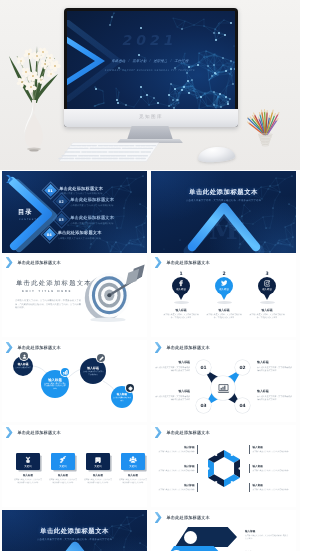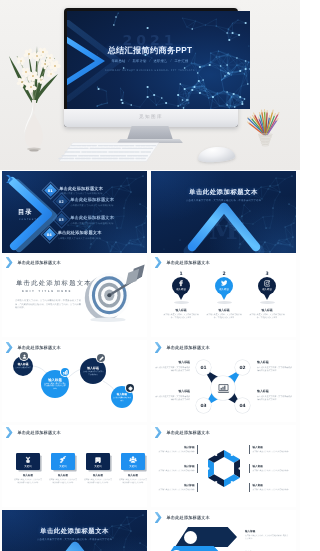--- a/index.html
+++ b/index.html
@@ -17,21 +17,21 @@
   #hero { position:absolute; left:0; top:0; width:300px; height:170px; background:#f2f1ef; overflow:hidden; }
 
   .hero-bg { position:absolute; inset:0;
     background:
       linear-gradient(180deg,#f4f3f1 0%,#efeeec 55%,#eceae8 100%);
   }
   
   .mon-bezel { position:absolute; left:64px; top:8px; width:174px; height:119px;
     background:#131313; border-radius:4px 4px 3px 3px; padding:3px 3px 0 3px;
     box-shadow:0 1.5px 4px rgba(60,65,75,.25); }
-  .mon-screen { position:relative; width:183px; height:98px; overflow:hidden; background:#0a1c3a; }
+  .mon-screen { position:relative; width:168px; height:98px; overflow:hidden; background:#0a1c3a;font-style:italic; }
   .scr-bg { position:absolute; inset:0;
     background:
       radial-gradient(120% 120% at 78% 65%, #123a74 0%, #0d2550 42%, #081833 100%); }
   .scr-net { position:absolute; inset:0; width:100%; height:100%; }
   .mon-chin { position:absolute; left:0; right:0; top:101px; height:18px;
     background:linear-gradient(180deg,#f4f4f6 0%,#eaebee 55%,#dadce1 100%);
     border-radius:0 0 3px 3px; }
   .watermark { position:absolute; left:0; right:0; top:4.5px; text-align:center;
     font-size:4.6px; color:#b6b7bc; letter-spacing:1.4px; }
   .mon-neck { position:absolute; left:50%; top:126px; margin-left:-23px; width:46px; height:14px;
@@ -388,21 +388,20 @@
               <circle cx="43" cy="14" r="0.75"></circle>
               <circle cx="91" cy="92" r="1.0"></circle>
               <circle cx="159" cy="86" r="1.0"></circle>
               <circle cx="110" cy="89" r="0.75"></circle>
               <circle cx="159" cy="60" r="1.0"></circle>
             </g>
           </svg>
         <div class="scr-chev-back"></div>
         <div class="scr-chev"></div>
         <div class="scr-year">2021</div>
-        <div class="scr-title">总结汇报简约商务PPT</div>
         <div class="scr-sub">
           <span>年终总结</span>
           <span class="sep">/</span>
           <span>新年计划</span>
           <span class="sep">/</span>
           <span>述职报告</span>
           <span class="sep">/</span>
           <span>工作汇报</span>
         </div>
         <div class="scr-foot">SUMMARY REPORT BUSINESS GENERAL PPT TEMPLATE</div>

